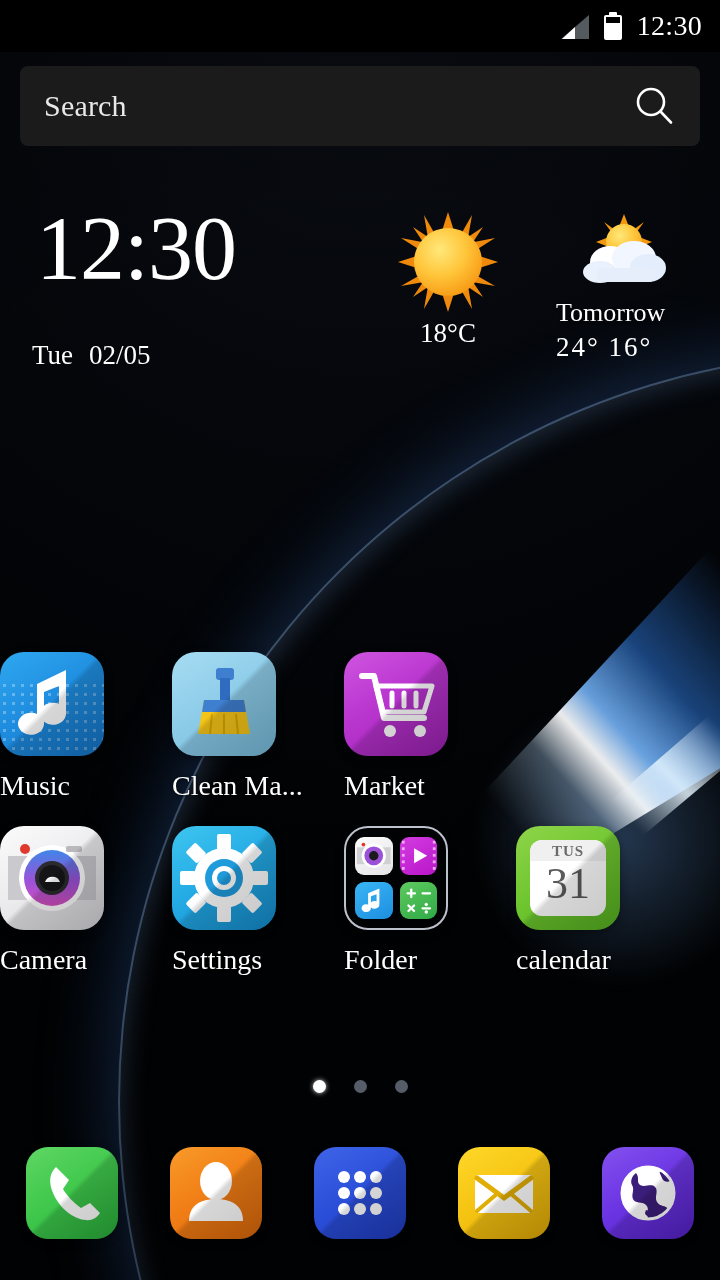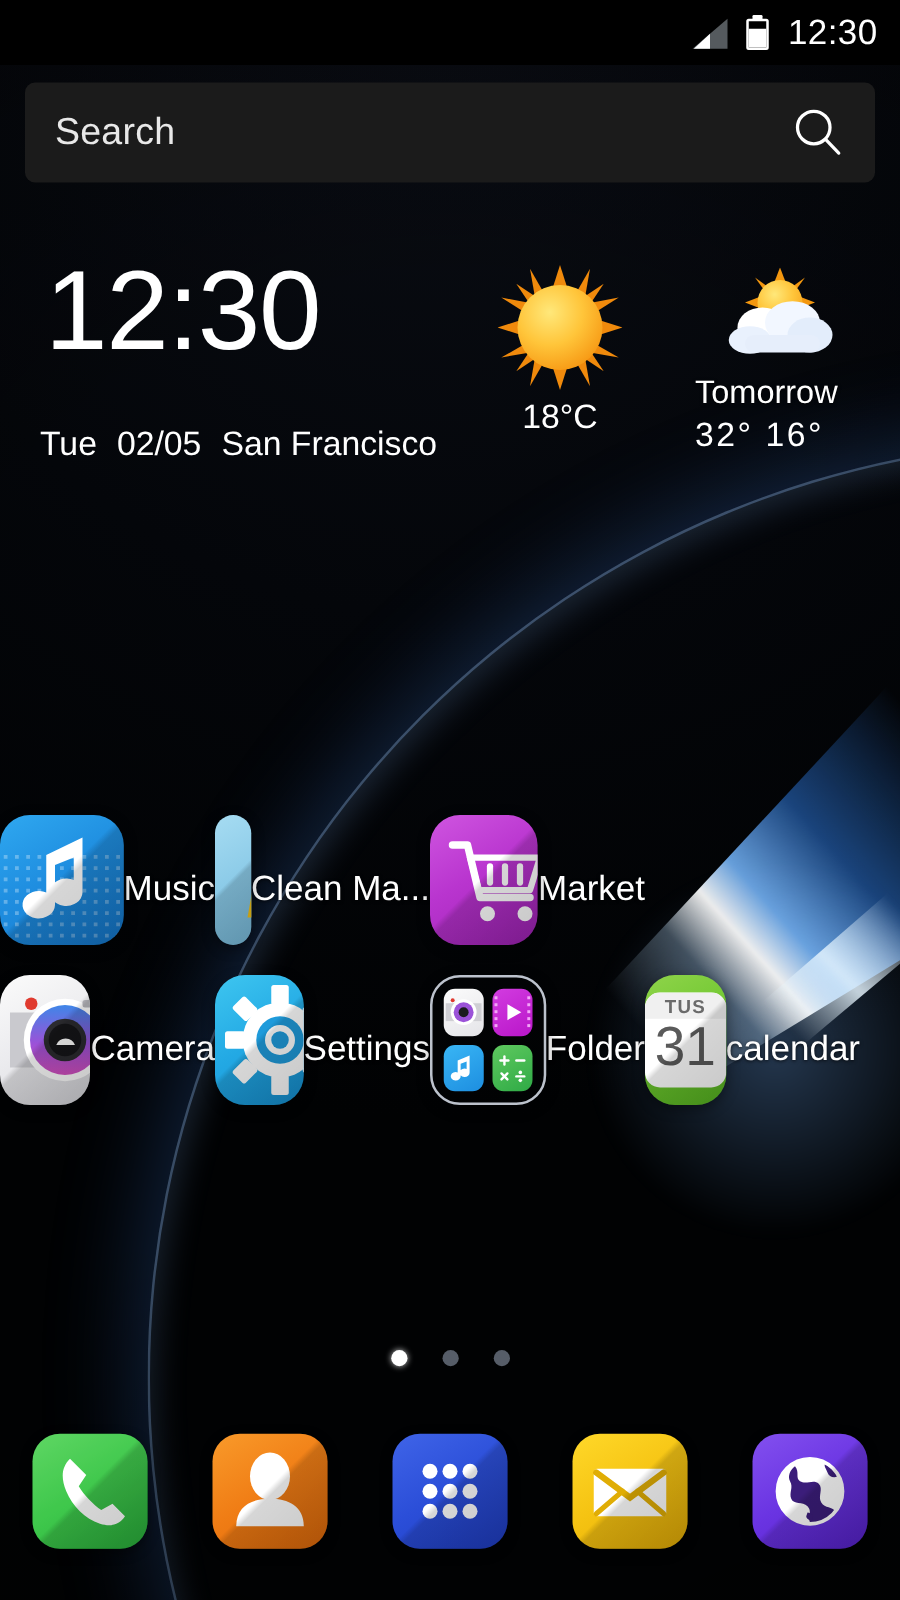--- a/index.html
+++ b/index.html
@@ -8,20 +8,21 @@
     background:#000;
     font-family:"Liberation Sans", sans-serif;
     overflow:hidden;
   }
 
   #screen {
     position:relative;
     width:720px; height:1280px;
     overflow:hidden;
     background:#a16207;
+    font-family:Liberation Serif, serif;
   }
 
   
   .wall-base{
     position:absolute; inset:0;
     background:
       radial-gradient(120% 70% at 50% 0%, #0a0d14 0%, #04060a 55%, #010203 100%);
   }
   
   .wall-sphere{
@@ -212,21 +213,21 @@
     width:720px;
     z-index:20;
   }
   .row{
     display:flex;
     width:720px;
     margin-bottom:24px;
   }
   .cell{
     width:172px;
-    display:flex; align-items:center;
+    display:flex; flex-direction:column; 
     position:relative;
   }
   .ico{
     width:104px; height:104px;
     border-radius:24px;
     position:relative;
     overflow:hidden;
     box-shadow:0 3px 10px rgba(0,0,0,.40);
   }
   .ico-shadow{
@@ -365,21 +366,20 @@
         <line x1="28.5" y1="27.5" x2="39" y2="38.5" stroke="#ffffff" stroke-width="2.6" stroke-linecap="round"></line>
       </svg>
     </div>
   </div>
 
   <div class="widget">
     <div class="w-clock">12:30</div>
     <div class="w-datum">
       <span>Tue</span>
       <span>02/05</span>
-      <span>San Francisco</span>
     </div>
 
     <div class="w-today">
       <div class="sun-wrap">
         <svg class="sun-rays" viewBox="0 0 100 100" width="100" height="100">
           <g fill="#f08a0c">
             <polygon points="50,0 57,22 43,22"></polygon>
             <polygon points="50,100 57,78 43,78"></polygon>
             <polygon points="0,50 22,43 22,57"></polygon>
             <polygon points="100,50 78,43 78,57"></polygon>
@@ -424,21 +424,21 @@
             <ellipse cx="28" cy="22" rx="20" ry="16" fill="#ffffff"></ellipse>
             <ellipse cx="52" cy="18" rx="22" ry="17" fill="#f2f7ff"></ellipse>
             <ellipse cx="66" cy="28" rx="18" ry="14" fill="#e3edfb"></ellipse>
             <ellipse cx="18" cy="32" rx="17" ry="11" fill="#e9f1fd"></ellipse>
             <rect x="14" y="28" width="60" height="14" rx="7" fill="#e6eefb"></rect>
           </g>
         </svg>
       </div>
       <div class="lbl">Tomorrow</div>
       <div class="temps">
-        <span>32°</span>
+        <span>24°</span>
         <span>16°</span>
       </div>
     </div>
   </div>
 
   <div class="grid">
 
     <div class="row">
 
       <div class="cell">

